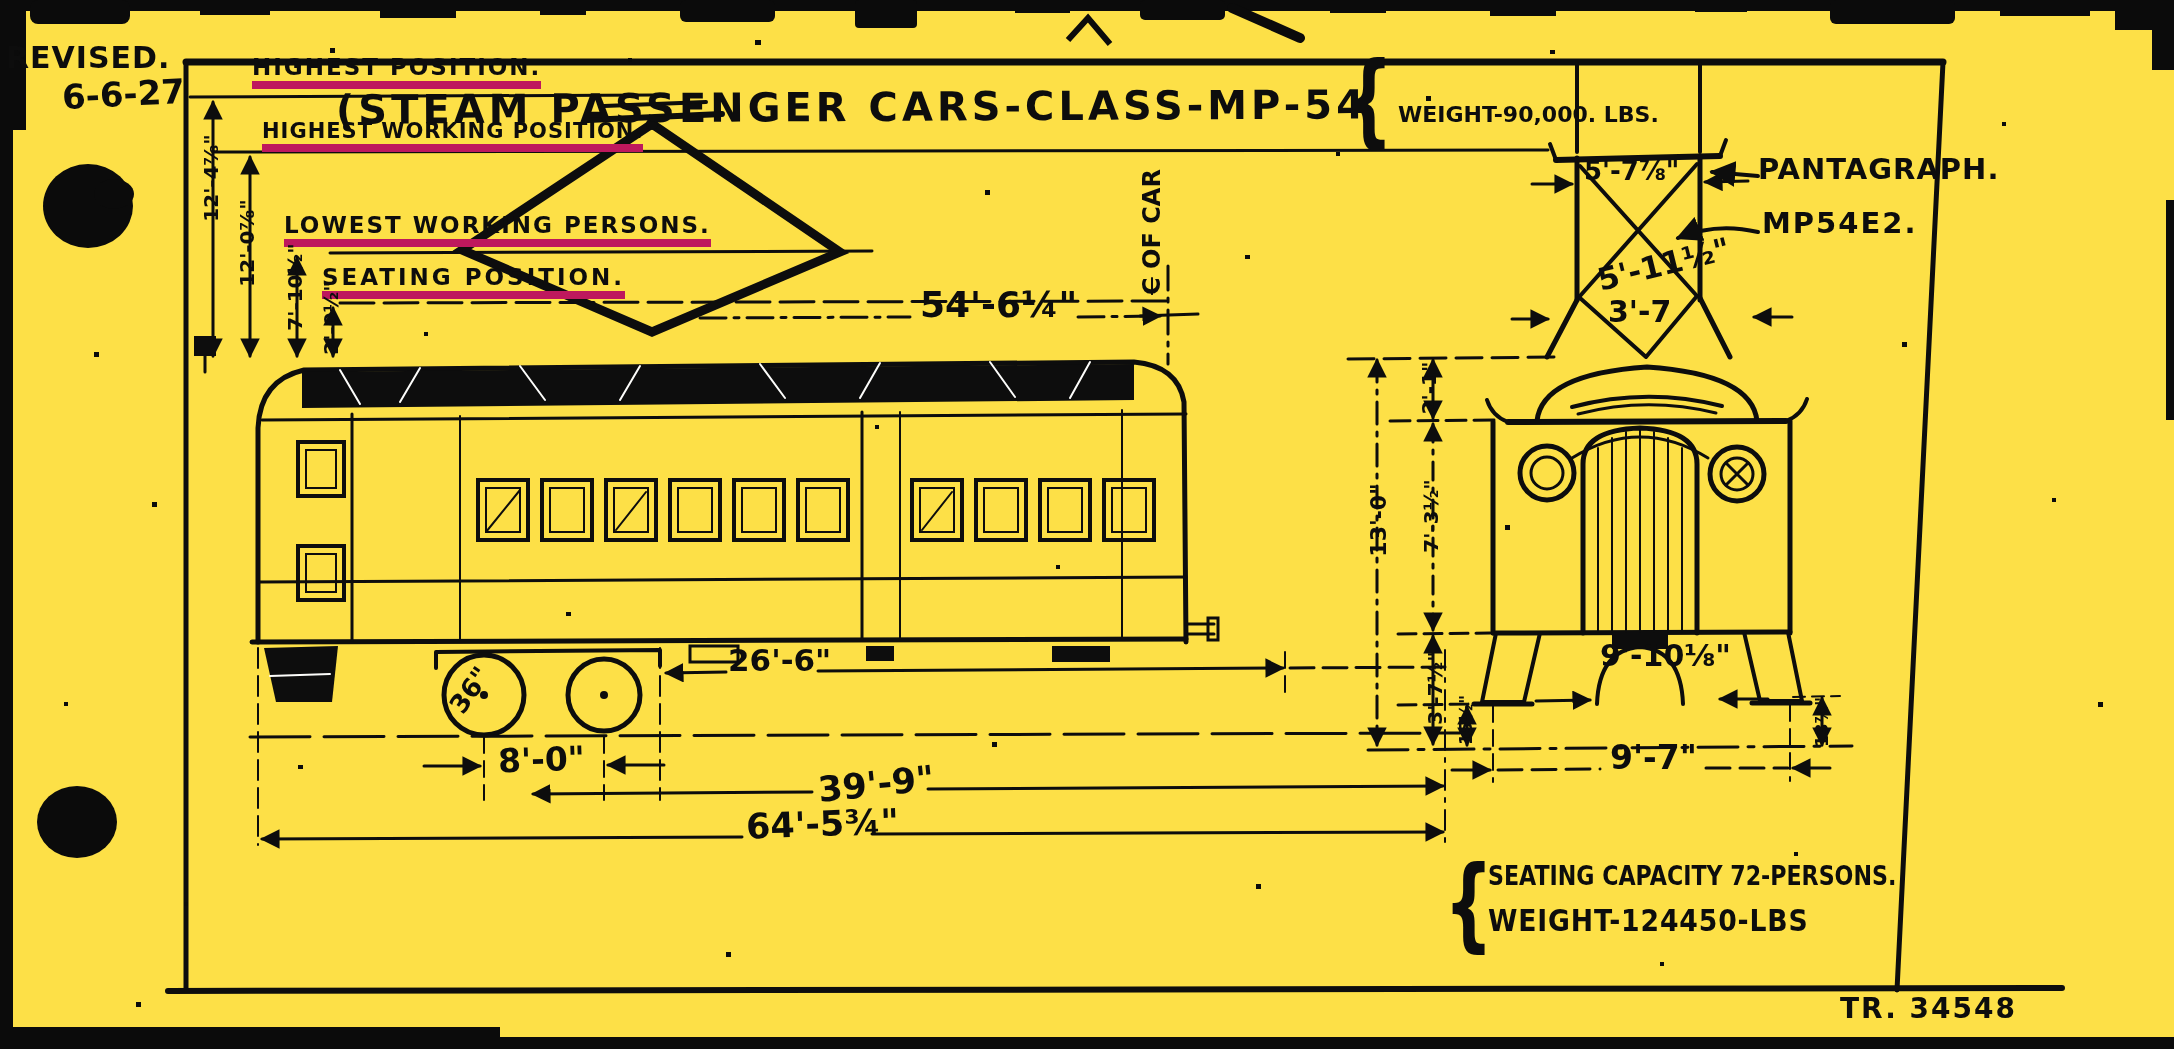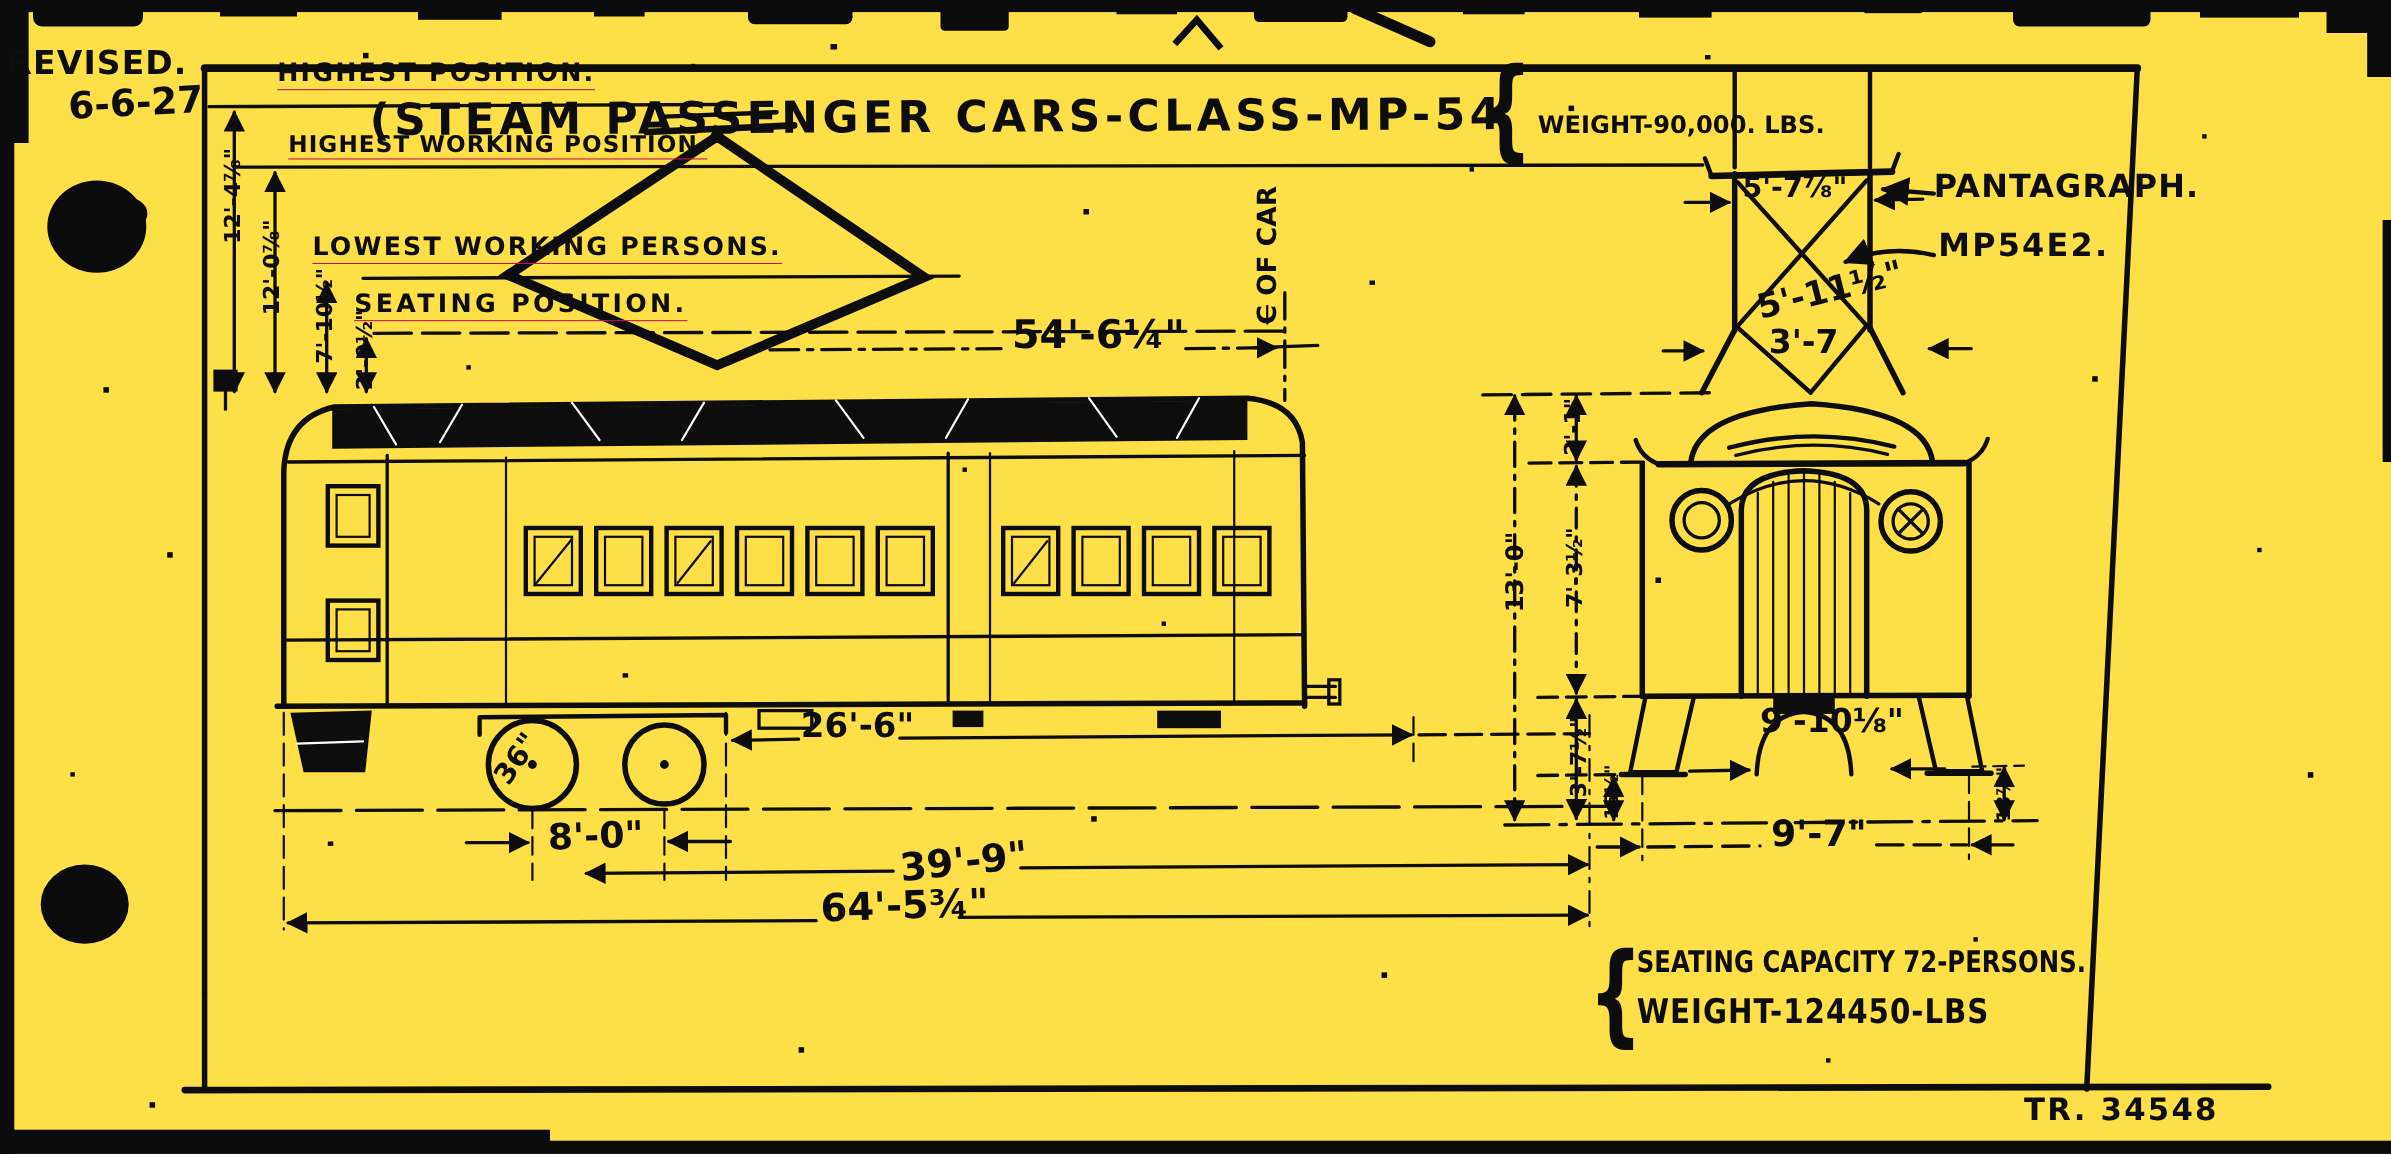--- a/index.html
+++ b/index.html
@@ -10,21 +10,21 @@
     overflow:hidden;
     font-family:"DejaVu Sans", sans-serif;
   }
   #linework{position:absolute;left:0;top:0;z-index:1;}
   .t{
     position:absolute;z-index:2;
     font-weight:bold;color:#0d0d0d;white-space:nowrap;
     font-family:"DejaVu Sans", sans-serif;
   }
   .rot{transform:translate(-50%,-50%) rotate(-90deg);}
-  .ul{border-bottom:1px solid #be185d;padding-bottom:1px;}
+  .ul{border-bottom:8px solid #be185d;padding-bottom:1px;}
   .brace{font-weight:600;line-height:0.95;transform:scale(0.72,1.05);transform-origin:left top;}
   .strike{text-decoration:line-through;}
 </style>
 </head>
 <body>
 
 <div id="sheet">
 
 <svg id="linework" width="2174" height="1049" viewBox="0 0 2174 1049">
   <defs>

